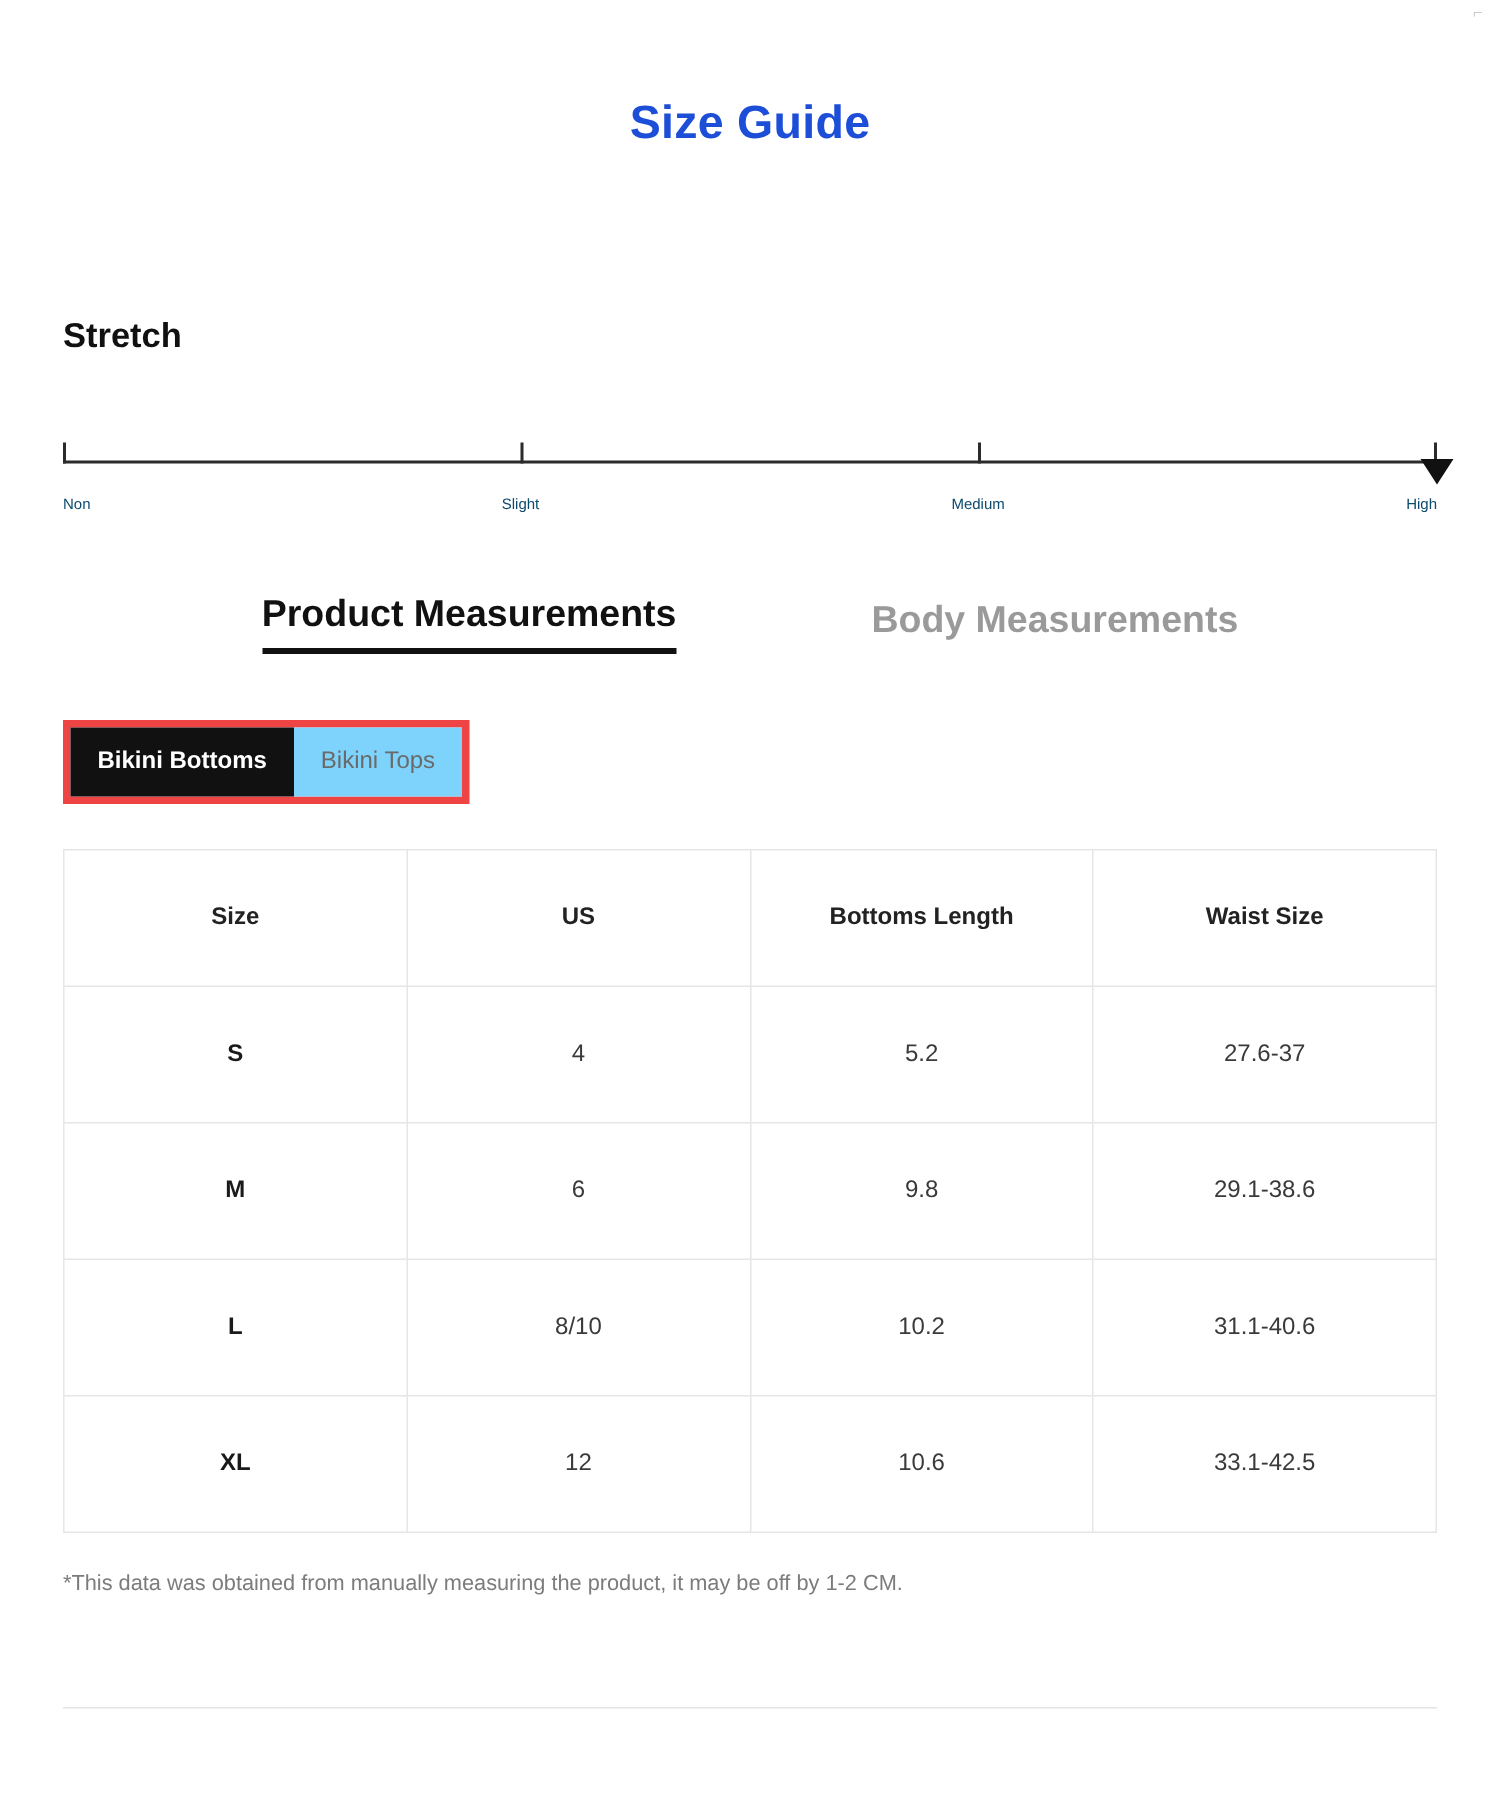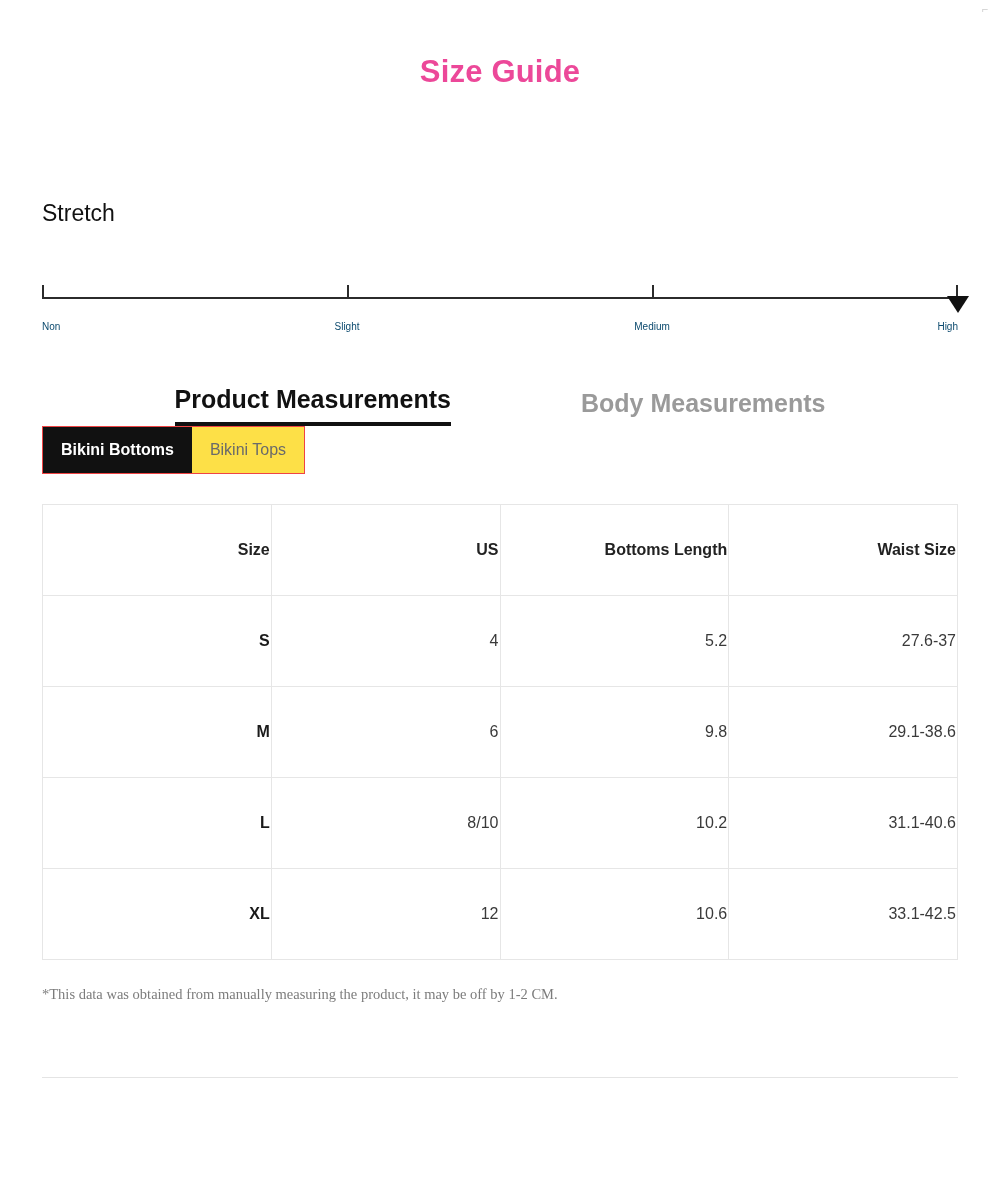--- a/index.html
+++ b/index.html
@@ -15,37 +15,37 @@
     font-family: "Liberation Sans", sans-serif;
     color: #222222;
     overflow: hidden;
   }
 
   
   .page-title {
     text-align: center;
     font-size: 31px;
     font-weight: bold;
-    color: #ec4899;
+    color: #1d4ed8;
     letter-spacing: 0.2px;
-    margin: 6px;
+    margin: 16px;
     padding-top: 48px;
   }
 
   
   .content {
     width: 916px;
     margin: 0 auto;
     padding: 0;
   }
 
   
   .stretch-heading {
     font-size: 23px;
-    font-weight: normal;
+    font-weight: bold;
     color: #111111;
     margin-top: 110px;
     margin-bottom: 0;
   }
 
   .stretch-scale {
     position: relative;
     margin-top: 48px;
     height: 66px;
   }
@@ -105,67 +105,67 @@
     white-space: nowrap;
   }
   .measure-tab.active {
     color: #111111;
     border-bottom: 4px solid #111111;
   }
 
   
   .sub-tabs {
     display: flex;
-    border: 1px solid #ef4444;
+    margin-top: 44px;
+    border: 5px solid #ef4444;
     width: max-content;
   }
   .sub-tab {
     font-size: 16px;
     padding: 14px 18px;
-    background: #fde047;
+    background: #7dd3fc;
     color: #6a6a6a;
     cursor: pointer;
     white-space: nowrap;
   }
   .sub-tab.active {
     background: #111111;
     color: #ffffff;
     font-weight: bold;
   }
 
   
   .size-table {
     width: 100%;
     border-collapse: collapse;
     margin-top: 30px;
     table-layout: fixed;
   }
   .size-table th,
   .size-table td {
     border: 1px solid #e6e6e6;
-    text-align: right;
+    text-align: center;
     font-size: 16px;
     color: #3a3a3a;
     height: 91px;
     font-weight: normal;
   }
   .size-table th {
     font-weight: bold;
     color: #222222;
   }
   .size-table td.first-col {
     font-weight: bold;
     color: #1a1a1a;
   }
 
   .table-note {
     font-size: 14.5px;
     color: #7c7c7c;
     margin-top: 26px;
-    font-family: Liberation Serif, serif;
   }
 
   .bottom-rule {
     width: 916px;
     margin: 74px auto 0 auto;
     height: 1px;
     background: #e4e4e4;
   }
 
   

